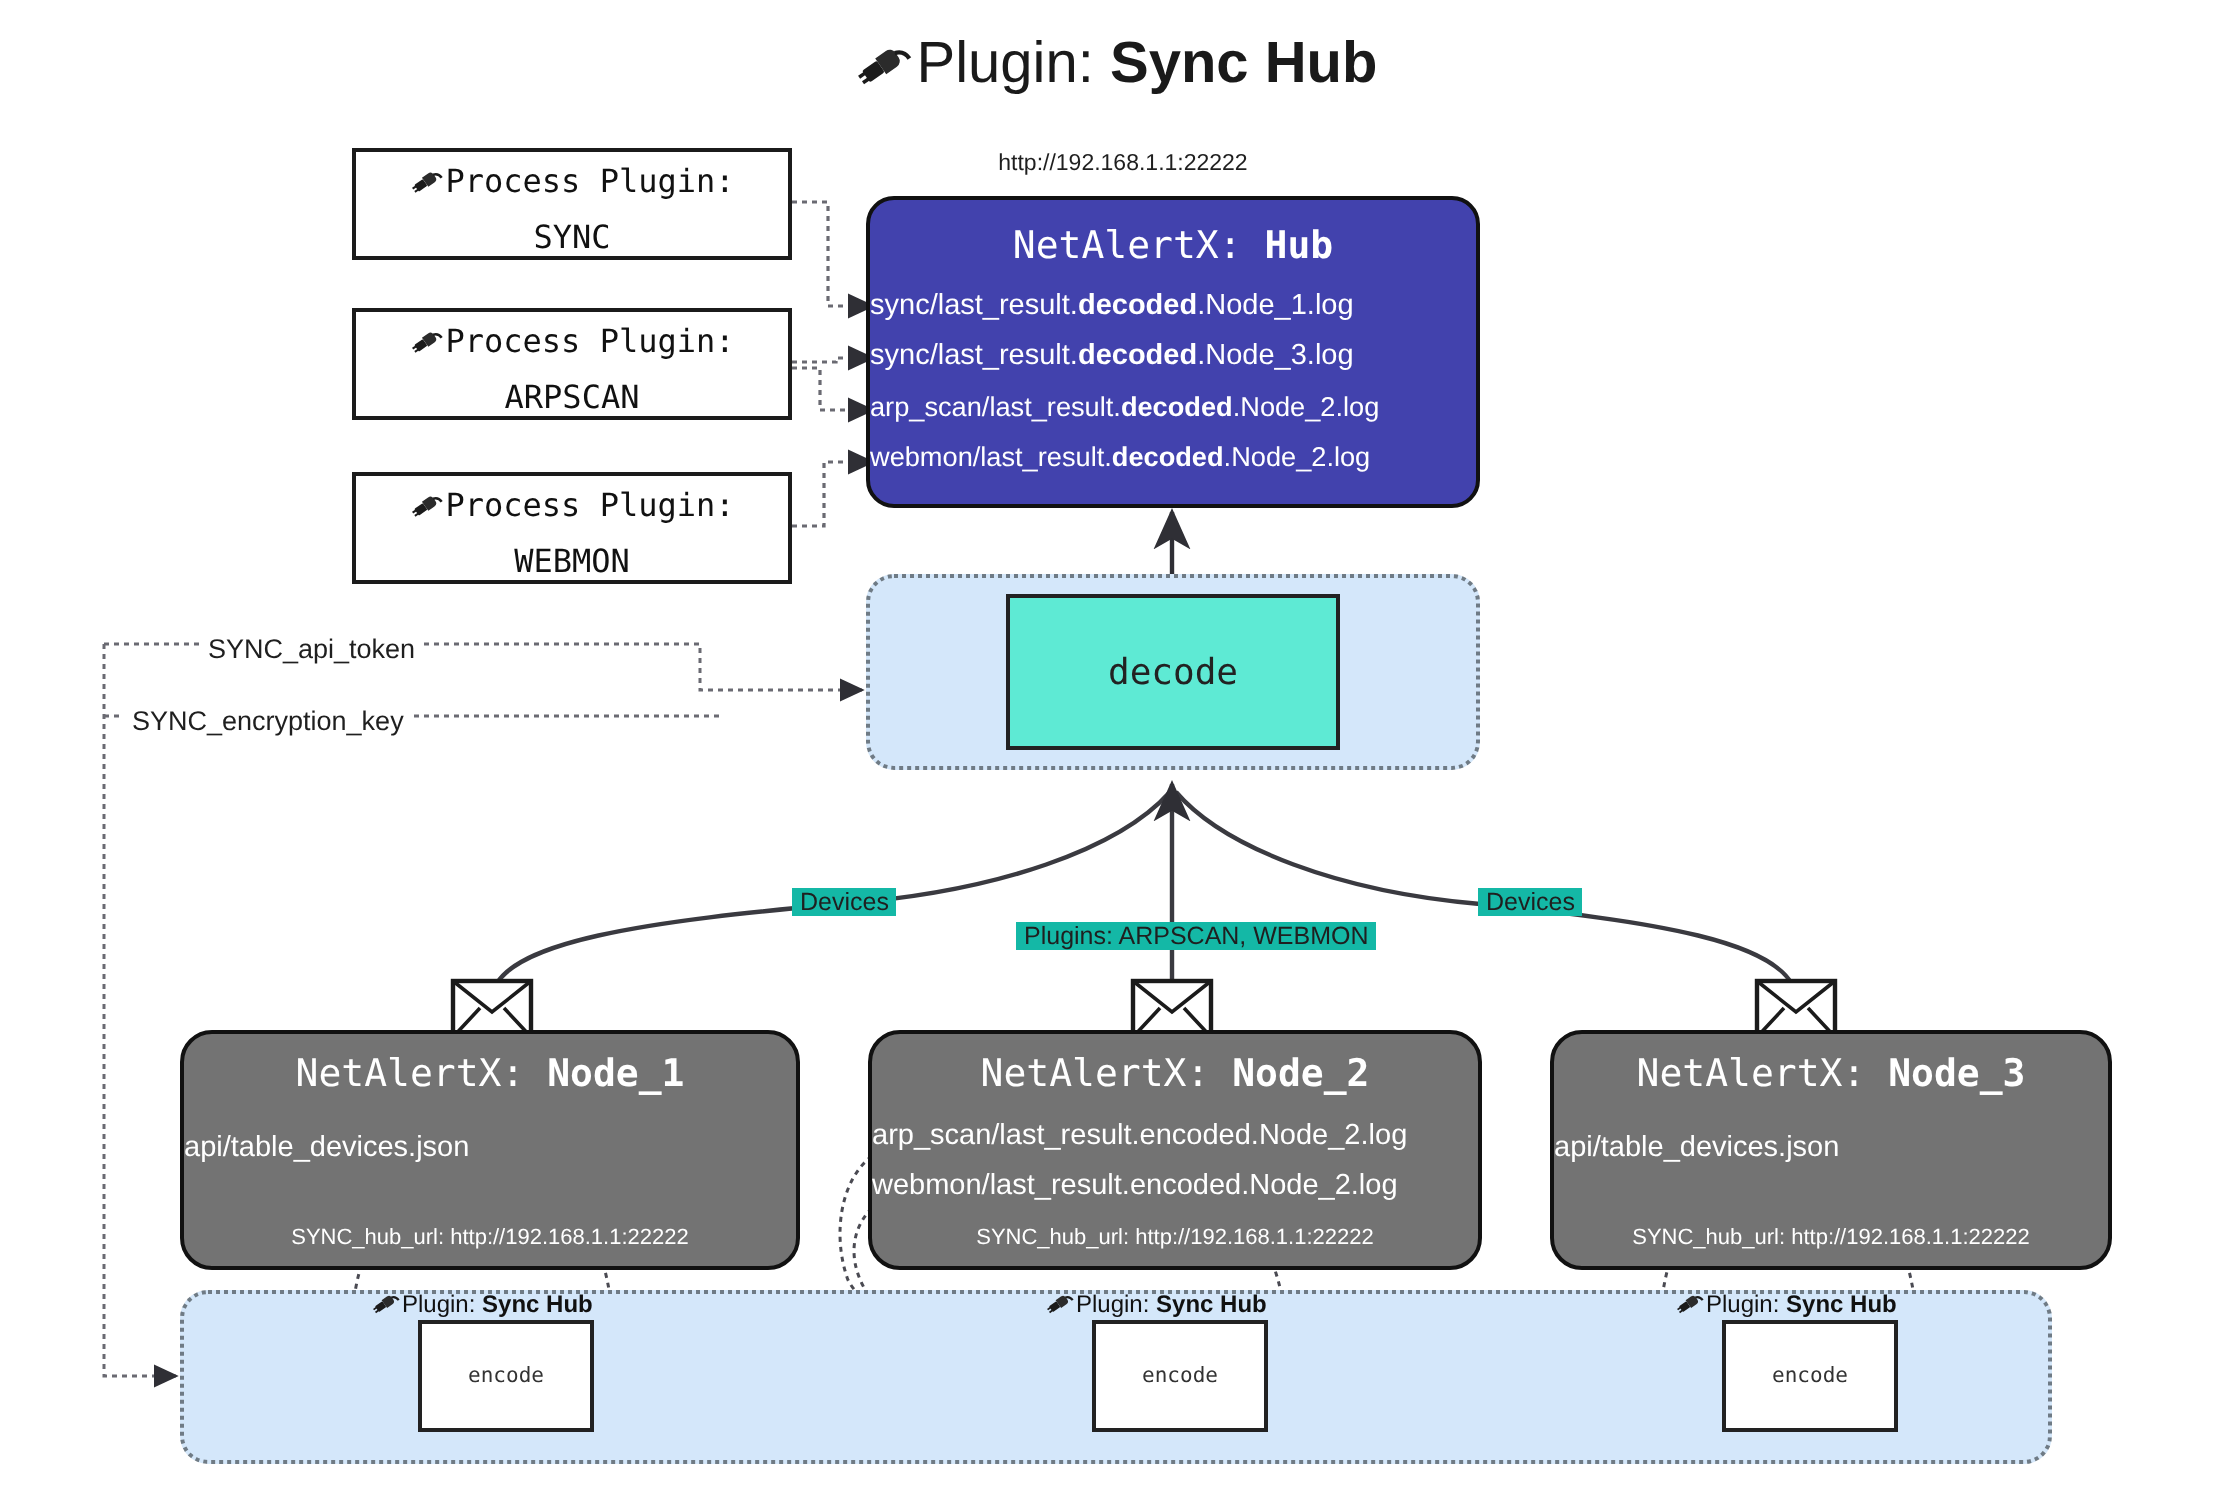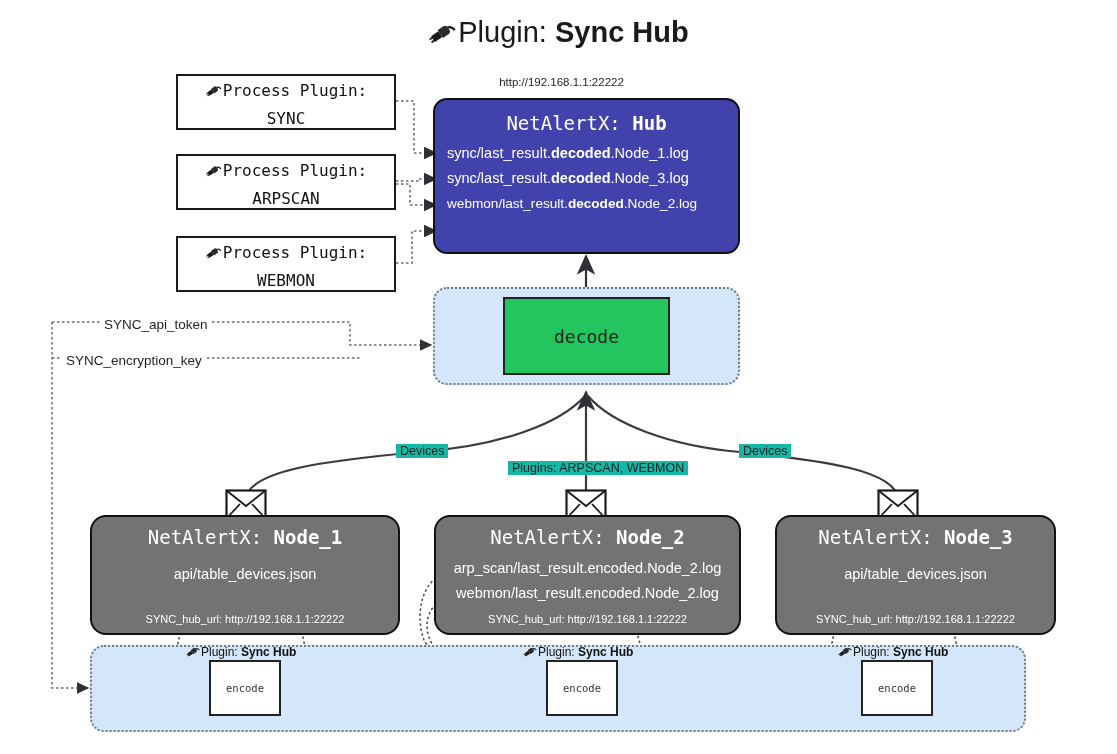--- a/index.html
+++ b/index.html
@@ -75,21 +75,20 @@
   .hub-title {
     text-align: center;
     margin-top: 12px;
     font-family: "DejaVu Sans Mono", "Liberation Mono", monospace;
     font-size: 19px;
     white-space: nowrap;
   }
   .hub-title .b { font-weight: 700; }
   .hub-lines {
     margin-top: 7px;
-    padding-left: 12px;
   }
   .hub-line {
     font-size: 14.5px;
     line-height: 25px;
     white-space: nowrap;
     color: #ffffff;
   }
   .hub-line .b { font-weight: 700; }
   .hub-line.small { font-size: 13.6px; }
 
@@ -125,21 +124,21 @@
     border: 2px dotted #6f7b85;
     border-radius: 14px;
     box-sizing: border-box;
   }
   .decode-box {
     position: absolute;
     left: 503px;
     top: 297px;
     width: 167px;
     height: 78px;
-    background: #22c55e;
+    background: #5eead4;
     border: 2.5px solid #222222;
     box-sizing: border-box;
     display: flex;
     align-items: center;
     justify-content: center;
     font-family: "DejaVu Sans Mono", "Liberation Mono", monospace;
     font-size: 18px;
     color: #222222;
   }
 
@@ -186,21 +185,20 @@
   .node-title {
     text-align: center;
     margin-top: 9px;
     font-family: "DejaVu Sans Mono", "Liberation Mono", monospace;
     font-size: 19px;
     white-space: nowrap;
   }
   .node-title .b { font-weight: 700; }
   .node-lines {
     margin-top: 8px;
-    text-align: center;
   }
   .node-line {
     font-size: 14.5px;
     line-height: 25px;
     white-space: nowrap;
   }
   #node-1 .node-line { font-size: 14.5px; }
   .node-foot {
     position: absolute;
     left: 0;
@@ -231,21 +229,21 @@
     top: 645px;
     width: 936px;
     height: 87px;
     background: #d4e7fa;
     border: 2px dotted #6f7b85;
     border-radius: 14px;
     box-sizing: border-box;
   }
   .encode-box {
     position: absolute;
-    width: 72px;
+    width: 88px;
     height: 56px;
     top: 660px;
     background: #ffffff;
     border: 2px solid #222222;
     box-sizing: border-box;
     display: flex;
     align-items: center;
     justify-content: center;
     font-family: "DejaVu Sans Mono", "Liberation Mono", monospace;
     font-size: 10.5px;
@@ -371,20 +369,21 @@
             </g>
           </svg></span><span>Process Plugin:</span></span>
     <span class="l2">WEBMON</span>
   </div>
 
   <div class="hub-box">
     <div class="hub-title"><span>NetAlertX: </span><span class="b">Hub</span></div>
     <div class="hub-lines">
       <div class="hub-line"><span>sync/last_result.</span><span class="b">decoded</span><span>.Node_1.log</span></div>
       <div class="hub-line"><span>sync/last_result.</span><span class="b">decoded</span><span>.Node_3.log</span></div>
+      <div class="hub-line small"><span>arp_scan/last_result.</span><span class="b">decoded</span><span>.Node_2.log</span></div>
       <div class="hub-line small"><span>webmon/last_result.</span><span class="b">decoded</span><span>.Node_2.log</span></div>
     </div>
   </div>
 
   <div class="decode-band"></div>
   <div class="decode-box">decode</div>
 
   <div class="key-label" id="key-0">SYNC_api_token</div>
   <div class="key-label" id="key-1">SYNC_encryption_key</div>
 

